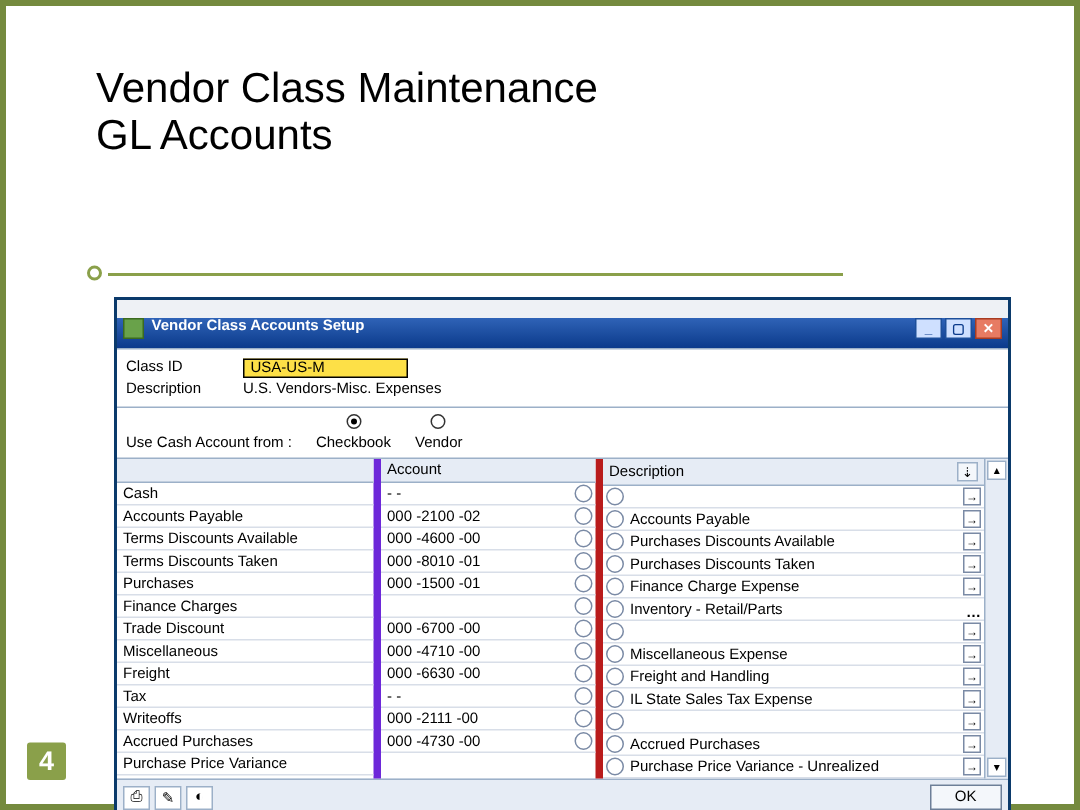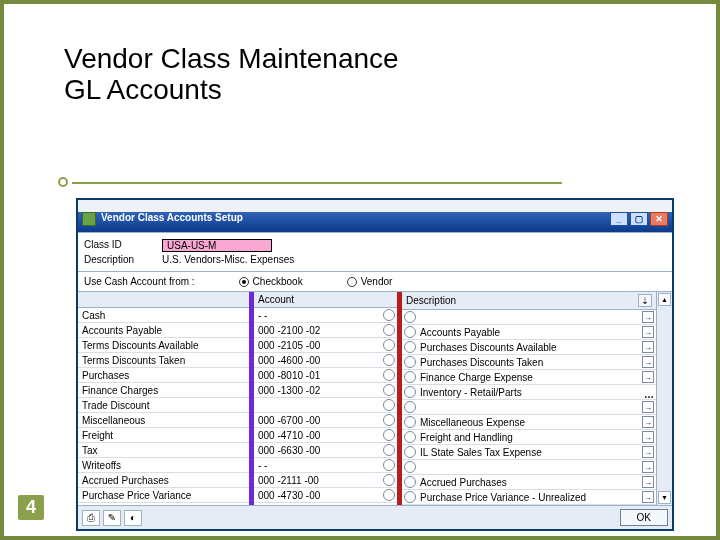--- a/index.html
+++ b/index.html
@@ -12,23 +12,23 @@
   .win { position: absolute; left: 72px; top: 194px; width: 598px; border: 2px solid #0b3a6b; font-size: 10px; background: #eef1f5; }
   .titlebar { display: flex; align-items: flex-start; height: 20px; background: linear-gradient(#2f63b7,#0b3a8b); color: #fff; font-weight: 700; padding: 0 4px; margin-top: 12px; }
   .titlebar .app-icon { width: 14px; height: 14px; background: #69a24a; margin-right: 5px; border: 1px solid #3b6b1f; }
   .titlebar .spacer { flex: 1; }
   .winbtn { width: 18px; height: 14px; margin-left: 2px; background: #cfe0ff; border: 1px solid #1d4f9a; display: flex; align-items: center; justify-content: center; color: #0b3a8b; font-size: 9px; font-weight: 700; }
   .winbtn.close { background: #e77b63; color: #fff; border-color: #a83c22; }
   .panel { background: #fff; border-top: 1px solid #9cb0c8; border-bottom: 1px solid #9cb0c8; padding: 4px 6px; }
   .hdr-row { display: flex; align-items: flex-start; margin: 2px 0; }
   .lbl { width: 78px; color: #000; }
   .val { color: #000; }
-  .class-box { border: 1px solid #000; padding: 0 4px; min-width: 110px; background: #f9a8d4; }
-  .cash-panel { background: #fff; padding: 4px 6px; border-bottom: 1px solid #9cb0c8; display: flex; align-items: flex-end; gap: 44px; }
-  .radio-wrap { display: inline-flex; align-items: center; gap: 4px; }
+  .class-box { border: 1px solid #000; padding: 0 4px; min-width: 110px; background: #fde047; }
+  .cash-panel { background: #fff; padding: 4px 6px; border-bottom: 1px solid #9cb0c8; display: flex; align-items: flex-end; gap: 16px; }
+  .radio-wrap { display: inline-flex; align-items: center; gap: 4px; flex-direction: column; }
   .radio { width: 10px; height: 10px; border: 1px solid #333; border-radius: 50%; display: inline-flex; align-items: center; justify-content: center; background: #fff; }
   .radio .dot { width: 4px; height: 4px; border-radius: 50%; background: #000; }
   .grid-wrap { display: flex; background: #fff; }
   .col-left { width: 176px; border-right: 5px solid #6d28d9; }
   .col-acc { width: 148px; border-right: 5px solid #b91c1c; }
   .col-desc { flex: 1; }
   .ghead { background: #e6ecf5; padding: 2px 4px; border-bottom: 1px solid #9cb0c8; font-weight: 400; }
   .ghead.right { display:flex; align-items:center; }
   .ghead.right .push { flex:1; }
   .arrow { width: 14px; height: 13px; border:1px solid #9cb0c8; background:#f4f7fb; display:flex; align-items:center; justify-content:center; font-size:9px; margin-left:2px; }
@@ -110,24 +110,23 @@
         <div class="gcell">Tax</div>
         <div class="gcell">Writeoffs</div>
         <div class="gcell">Accrued Purchases</div>
         <div class="gcell">Purchase Price Variance</div>
       </div>
 
       <div class="col-acc">
         <div class="ghead">Account</div>
         <div class="gcell acc"><span>   -      -</span><span class="look"></span></div>
         <div class="gcell acc"><span>000 -2100 -02</span><span class="look"></span></div>
-        <div class="gcell acc"><span>000 -2105 -00</span><span class="look"></span></div>
         <div class="gcell acc"><span>000 -4600 -00</span><span class="look"></span></div>
         <div class="gcell acc"><span>000 -8010 -01</span><span class="look"></span></div>
-        <div class="gcell acc"><span>000 -1300 -02</span><span class="look"></span></div>
+        <div class="gcell acc"><span>000 -1500 -01</span><span class="look"></span></div>
         <div class="gcell acc"><span></span><span class="look"></span></div>
         <div class="gcell acc"><span>000 -6700 -00</span><span class="look"></span></div>
         <div class="gcell acc"><span>000 -4710 -00</span><span class="look"></span></div>
         <div class="gcell acc"><span>000 -6630 -00</span><span class="look"></span></div>
         <div class="gcell acc"><span>   -      -</span><span class="look"></span></div>
         <div class="gcell acc"><span>000 -2111 -00</span><span class="look"></span></div>
         <div class="gcell acc"><span>000 -4730 -00</span><span class="look"></span></div>
       </div>
 
       <div class="col-desc">

